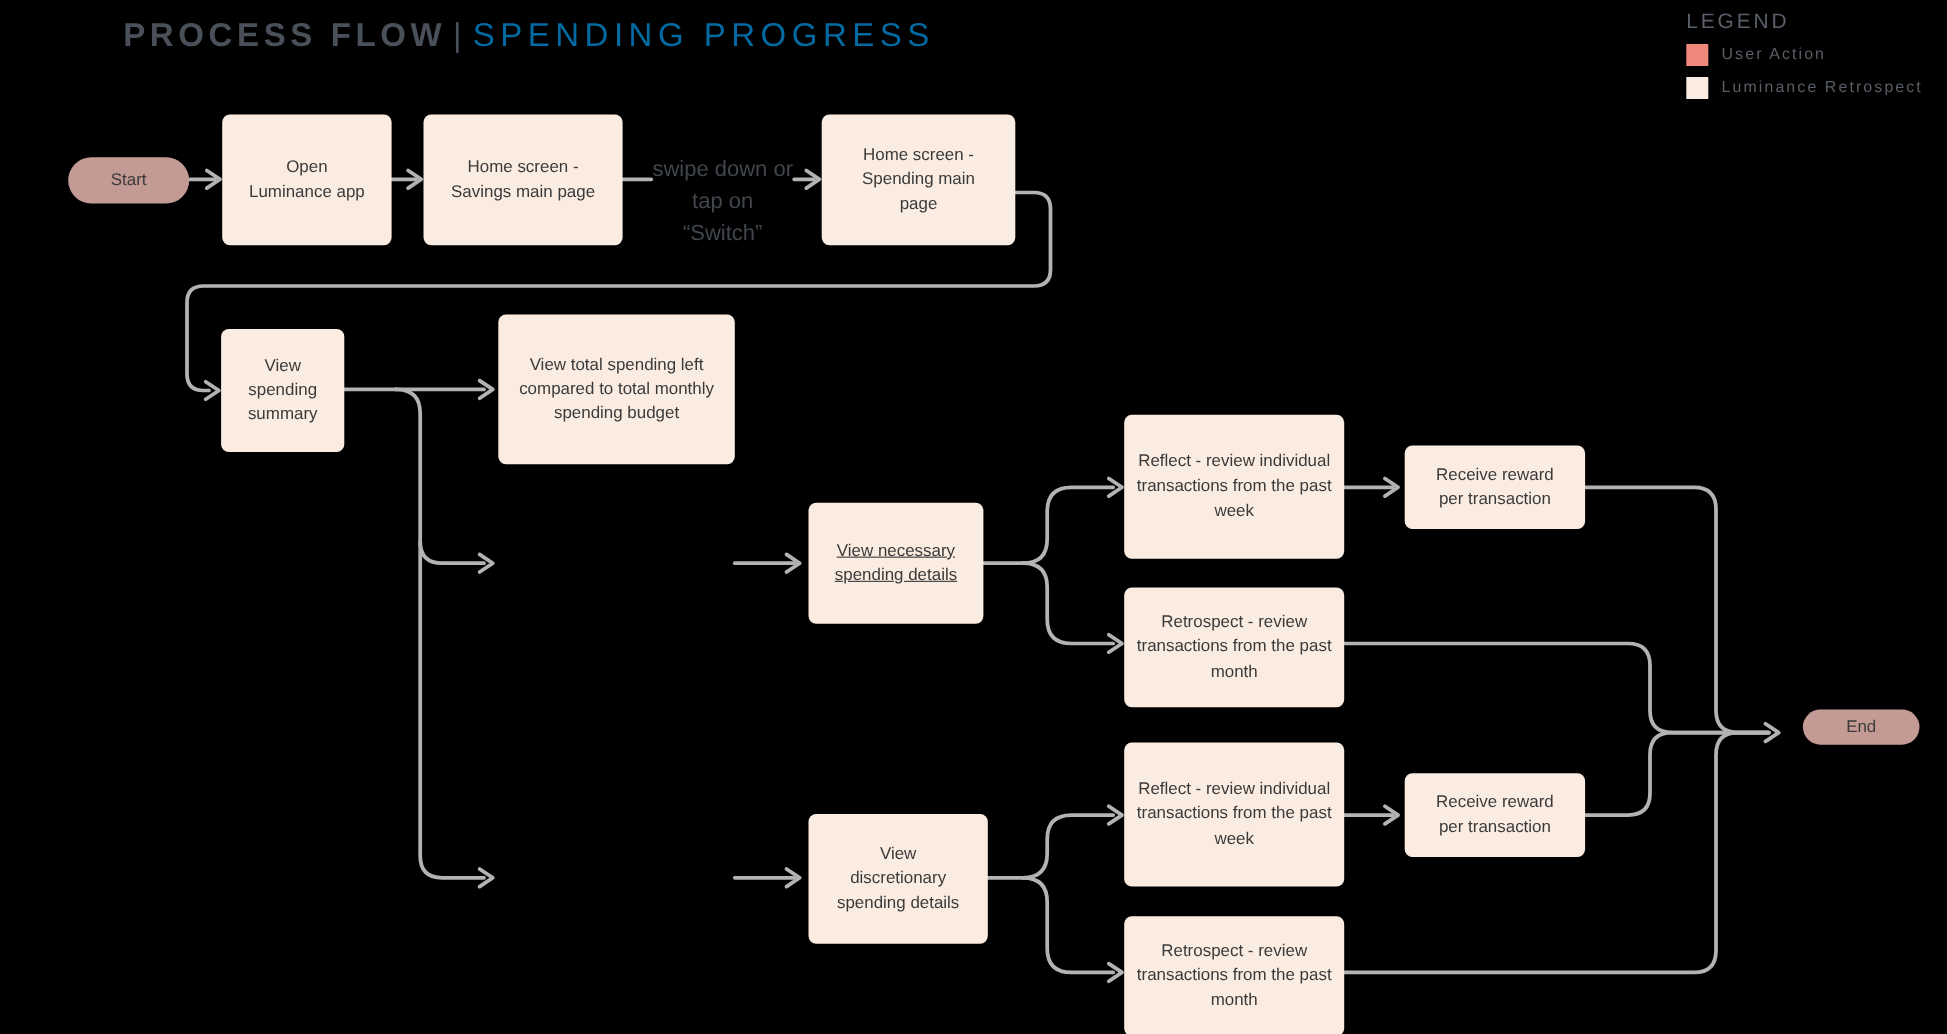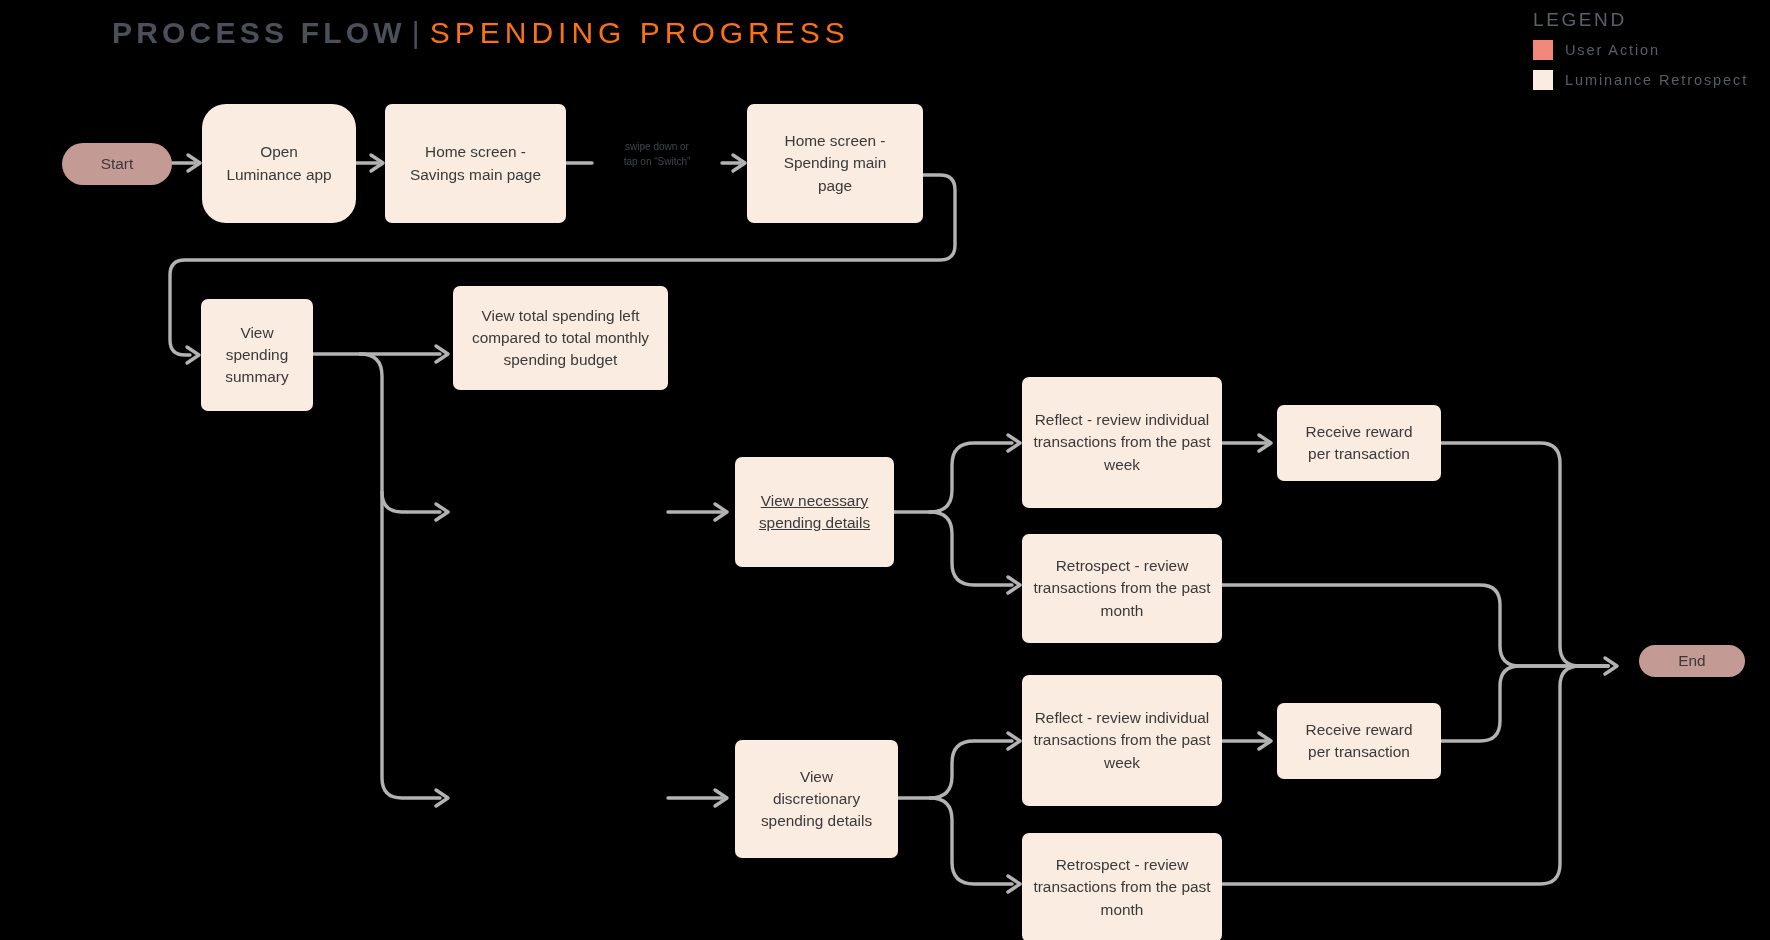--- a/index.html
+++ b/index.html
@@ -25,21 +25,21 @@
     left: 98px;
     top: 18px;
     white-space: nowrap;
     font-size: 30px;
     letter-spacing: 4.2px;
     color: #4a5059;
     line-height: 1;
   }
   #title .t-strong { font-weight: 700; letter-spacing: 4.2px; margin-left: 14px; }
   #title .t-sep { font-weight: 300; padding: 0 6px; color: #4a5059; }
-  #title .t-light { font-weight: 300; letter-spacing: 5px; color: #f97316; margin-top: 20px; }
+  #title .t-light { font-weight: 300; letter-spacing: 5px; color: #0369a1; margin-top: 20px; }
 
   
   #legend {
     position: absolute;
     left: 1533px;
     top: 10px;
     width: 240px;
   }
   #legend .legend-title {
     font-size: 19px;
@@ -105,21 +105,21 @@
   }
   .node.terminal {
     background: #c49a94;
     border-radius: 26px;
     font-size: 15.4px;
     text-align: right;
   }
   .edge-label {
     position: absolute;
     color: #41464d;
-    font-size: 10px;
+    font-size: 20px;
     line-height: 1.45;
     text-align: center;
     white-space: pre-line;
   }
 </style>
 </head>
 <body>
 
 <div id="stage">
 
@@ -201,35 +201,35 @@
     <path class="edge" d="M1222,884 L1540,884 Q1560,884 1560,864 L1560,686 Q1560,666 1580,666 L1608,666"></path>
 
     <path class="arrowhead" d="M1605,658 L1617,666 L1605,658 M1605,674 L1617,666"></path>
   </svg>
 
   <div class="edge-label" style="left:592px; top:140px; width:130px;">swipe down or
 tap on “Switch”</div>
 
   <div class="node terminal" style="left:62px; top:143px; width:110px; height:42px;">Start</div>
 
-  <div class="node process" style="left:202px; top:104px; width:154px; height:119px; white-space:pre-line;border-radius:24px;">Open
+  <div class="node process" style="left:202px; top:104px; width:154px; height:119px; white-space:pre-line;">Open
 Luminance app</div>
 
   <div class="node process" style="left:385px; top:104px; width:181px; height:119px; white-space:pre-line;">Home screen -
 Savings main page</div>
 
   <div class="node process" style="left:747px; top:104px; width:176px; height:119px; white-space:pre-line;">Home screen -
 Spending main
 page</div>
 
   <div class="node process" style="left:201px; top:299px; width:112px; height:112px; white-space:pre-line;">View
 spending
 summary</div>
 
-  <div class="node process" style="left:453px; top:286px; width:215px; height:104px;">View total spending left compared to total monthly spending budget</div>
+  <div class="node process" style="left:453px; top:286px; width:215px; height:136px;">View total spending left compared to total monthly spending budget</div>
 
 
   <div class="node process" style="left:735px; top:457px; width:159px; height:110px; white-space:pre-line;text-decoration:underline;">View necessary
 spending details</div>
 
   <div class="node process" style="left:1022px; top:377px; width:200px; height:131px;">Reflect - review individual transactions from the past week</div>
 
   <div class="node process" style="left:1022px; top:534px; width:200px; height:109px;">Retrospect - review transactions from the past month</div>
 
   <div class="node process" style="left:1277px; top:405px; width:164px; height:76px; white-space:pre-line;">Receive reward

